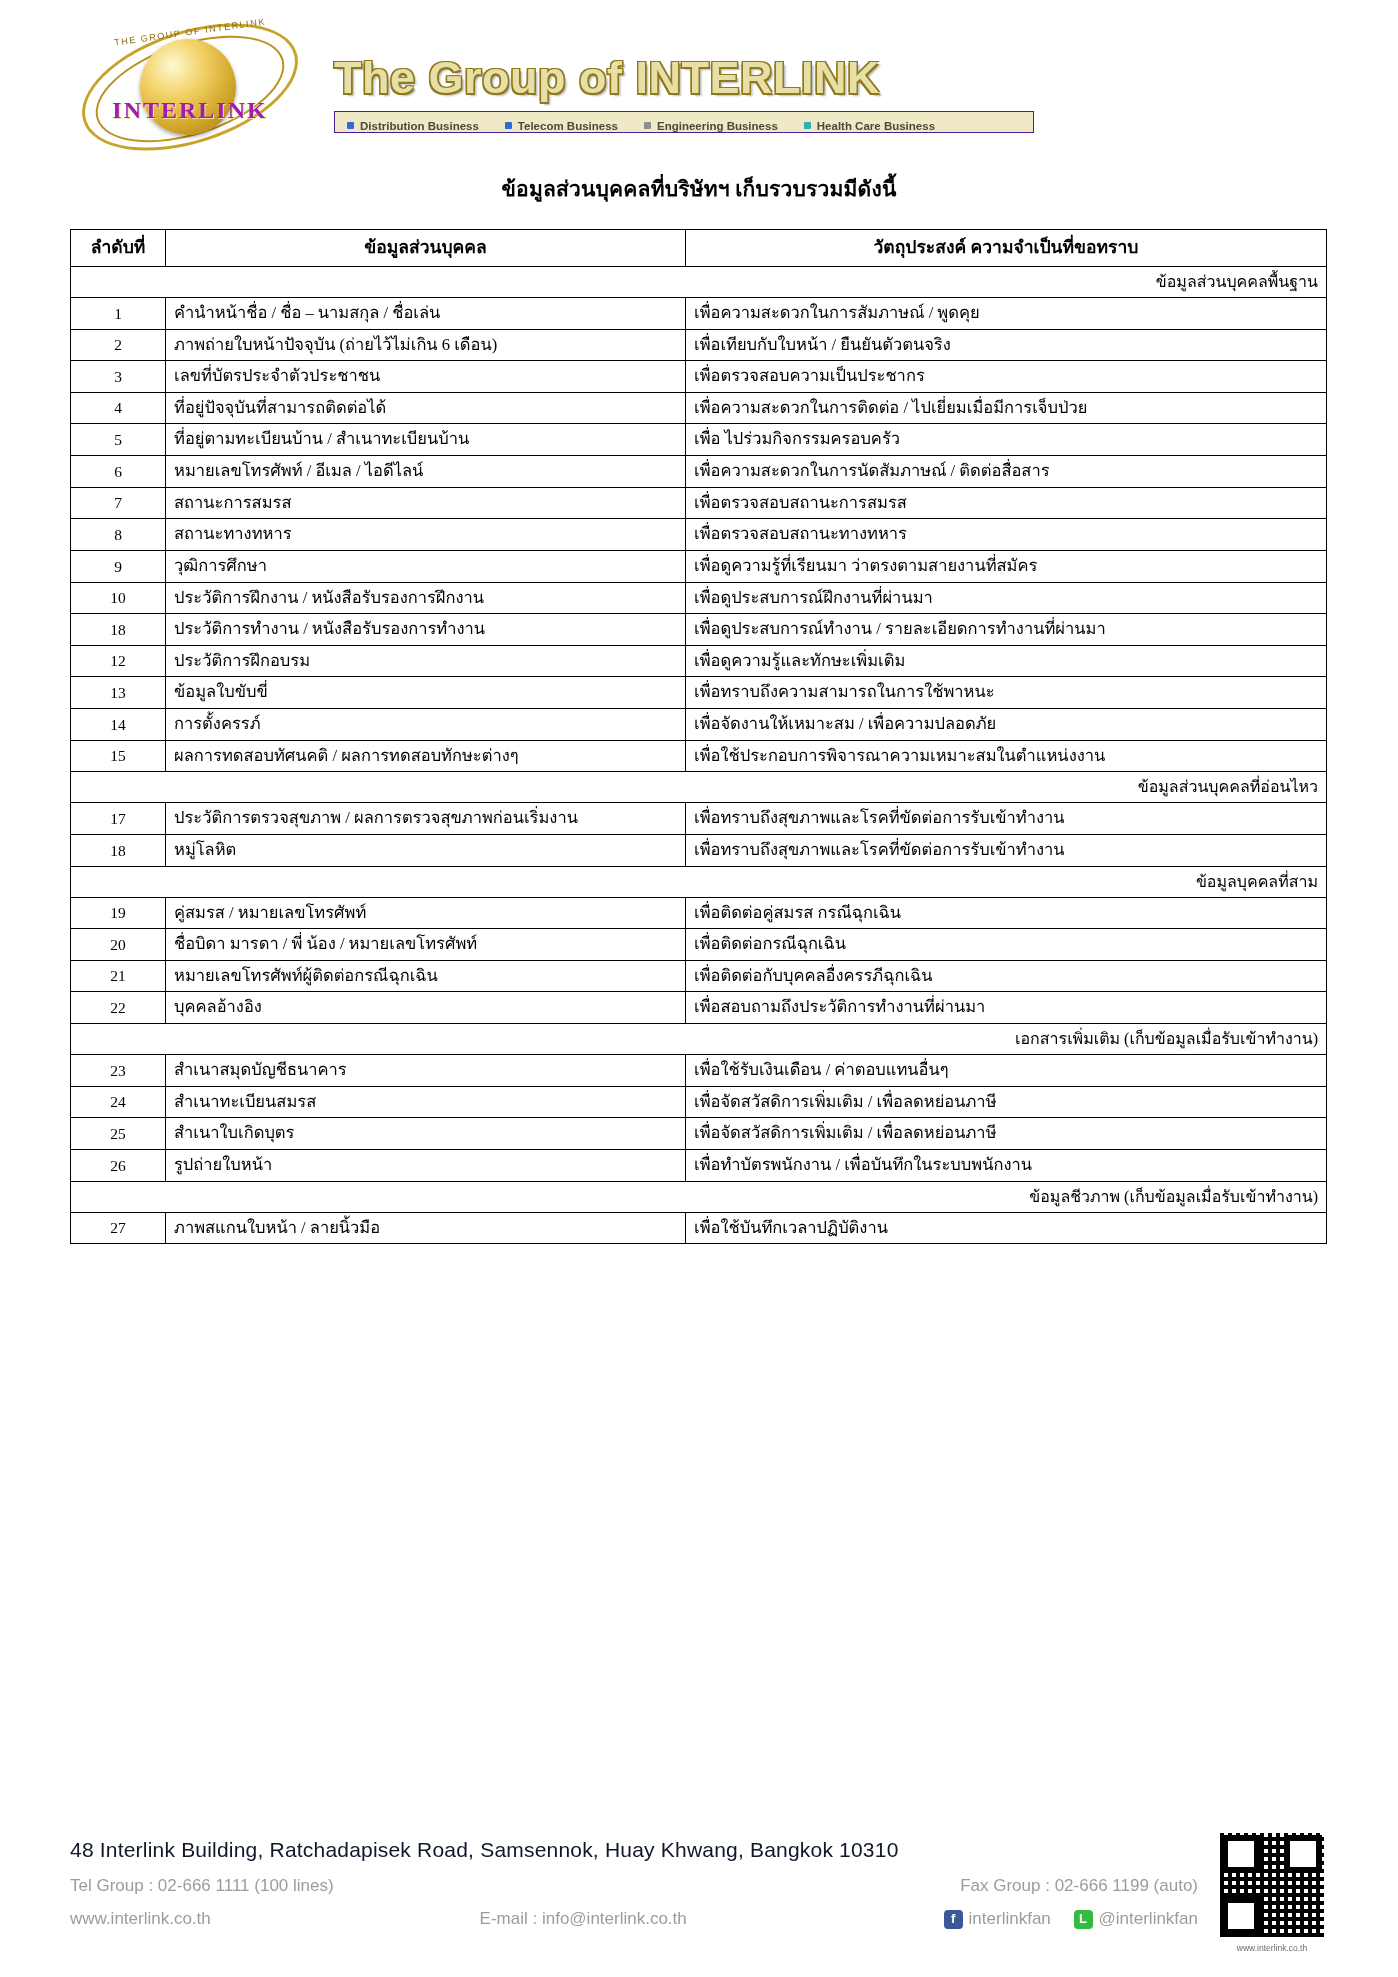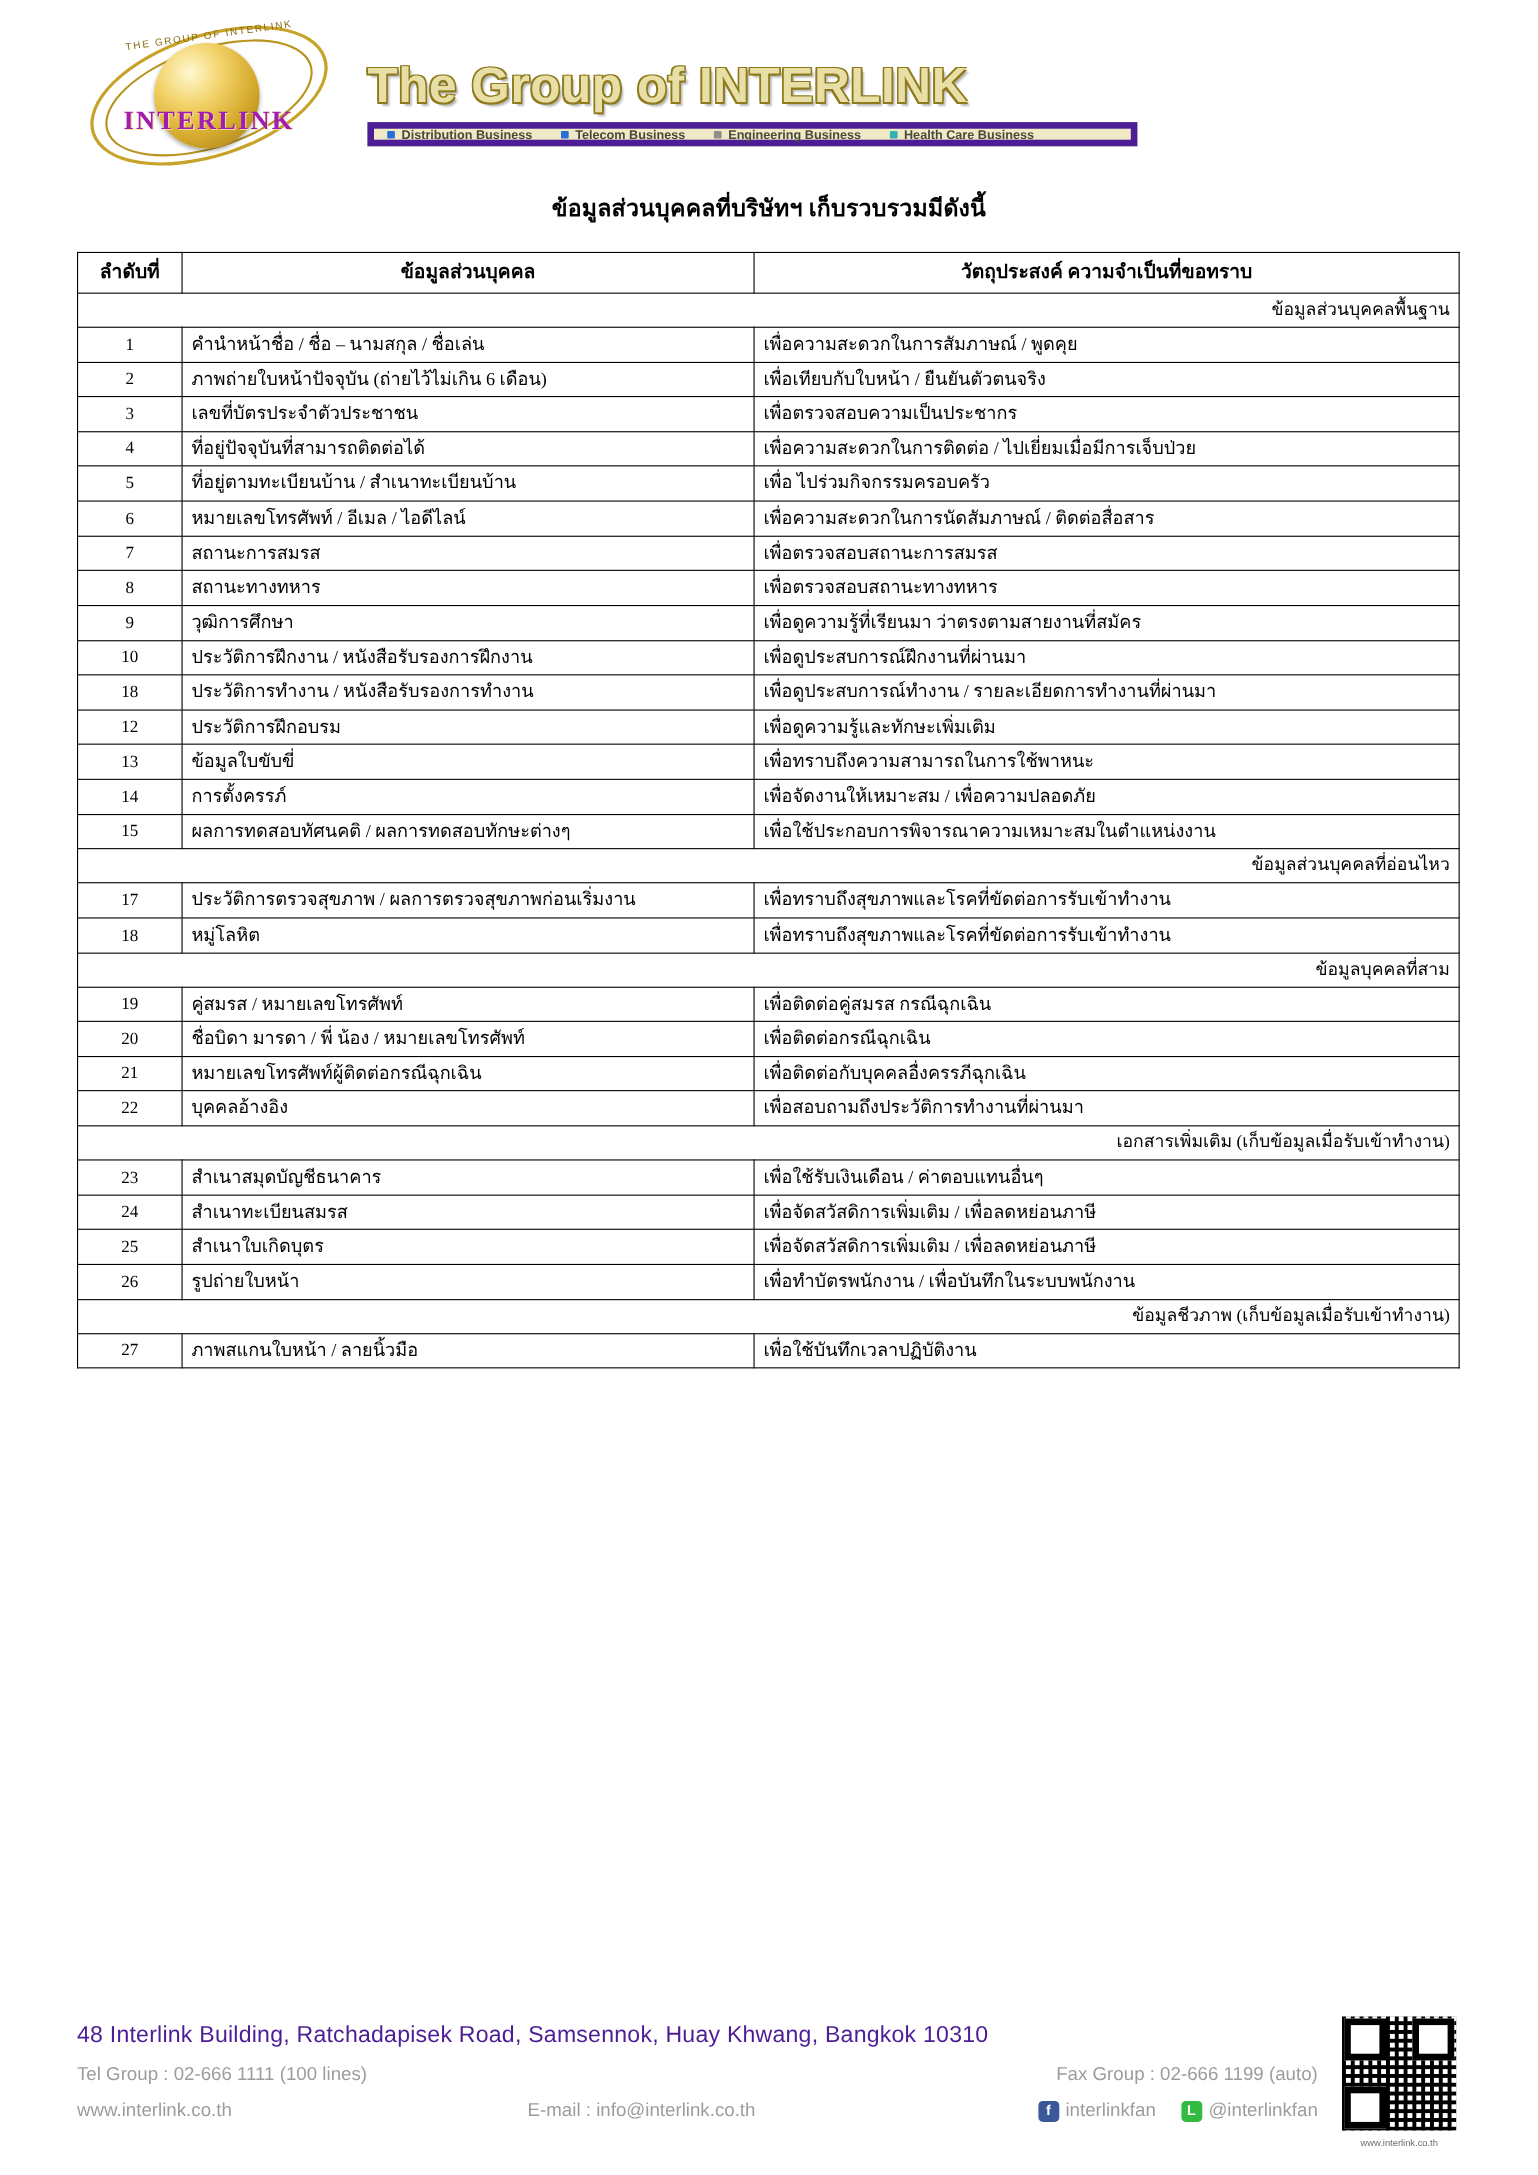--- a/index.html
+++ b/index.html
@@ -109,24 +109,24 @@
       -1.5px -1.5px 0 #8e7a1c,
       1.5px -1.5px 0 #8e7a1c,
       -1.5px 1.5px 0 #8e7a1c,
       1.5px 1.5px 0 #8e7a1c,
       3px 3px 2px rgba(0,0,0,.28);
     white-space: nowrap;
   }
   .brand-bar {
     margin-top: 7px;
     background: #efe9c6;
-    border: 6px solid #4c1d95;
+    border: 1px solid #4c1d95;
     height: 22px;
     display: flex;
-    align-items: flex-start;
+    align-items: flex-end;
     gap: 26px;
     padding: 0 12px;
     width: 700px;
     box-sizing: border-box;
   }
   .brand-bar .biz {
     display: flex;
     align-items: center;
     gap: 6px;
     font-family: "Liberation Sans", sans-serif;
@@ -199,21 +199,21 @@
   .footer-text {
     flex: 1 1 auto;
     font-family: "Liberation Sans", sans-serif;
     color: #9c9c9c;
     font-size: 18px;
     line-height: 1.9;
   }
   .footer-addr {
     font-size: 21px;
     letter-spacing: .2px;
-    color: #4c1d95;
+    color: #0f172a;
   }
   .footer-row {
     display: flex;
     justify-content: space-between;
     align-items: center;
     font-size: 17px;
   }
   .footer-row .left { white-space: nowrap; }
   .footer-row .right { white-space: nowrap; }
   .social {

